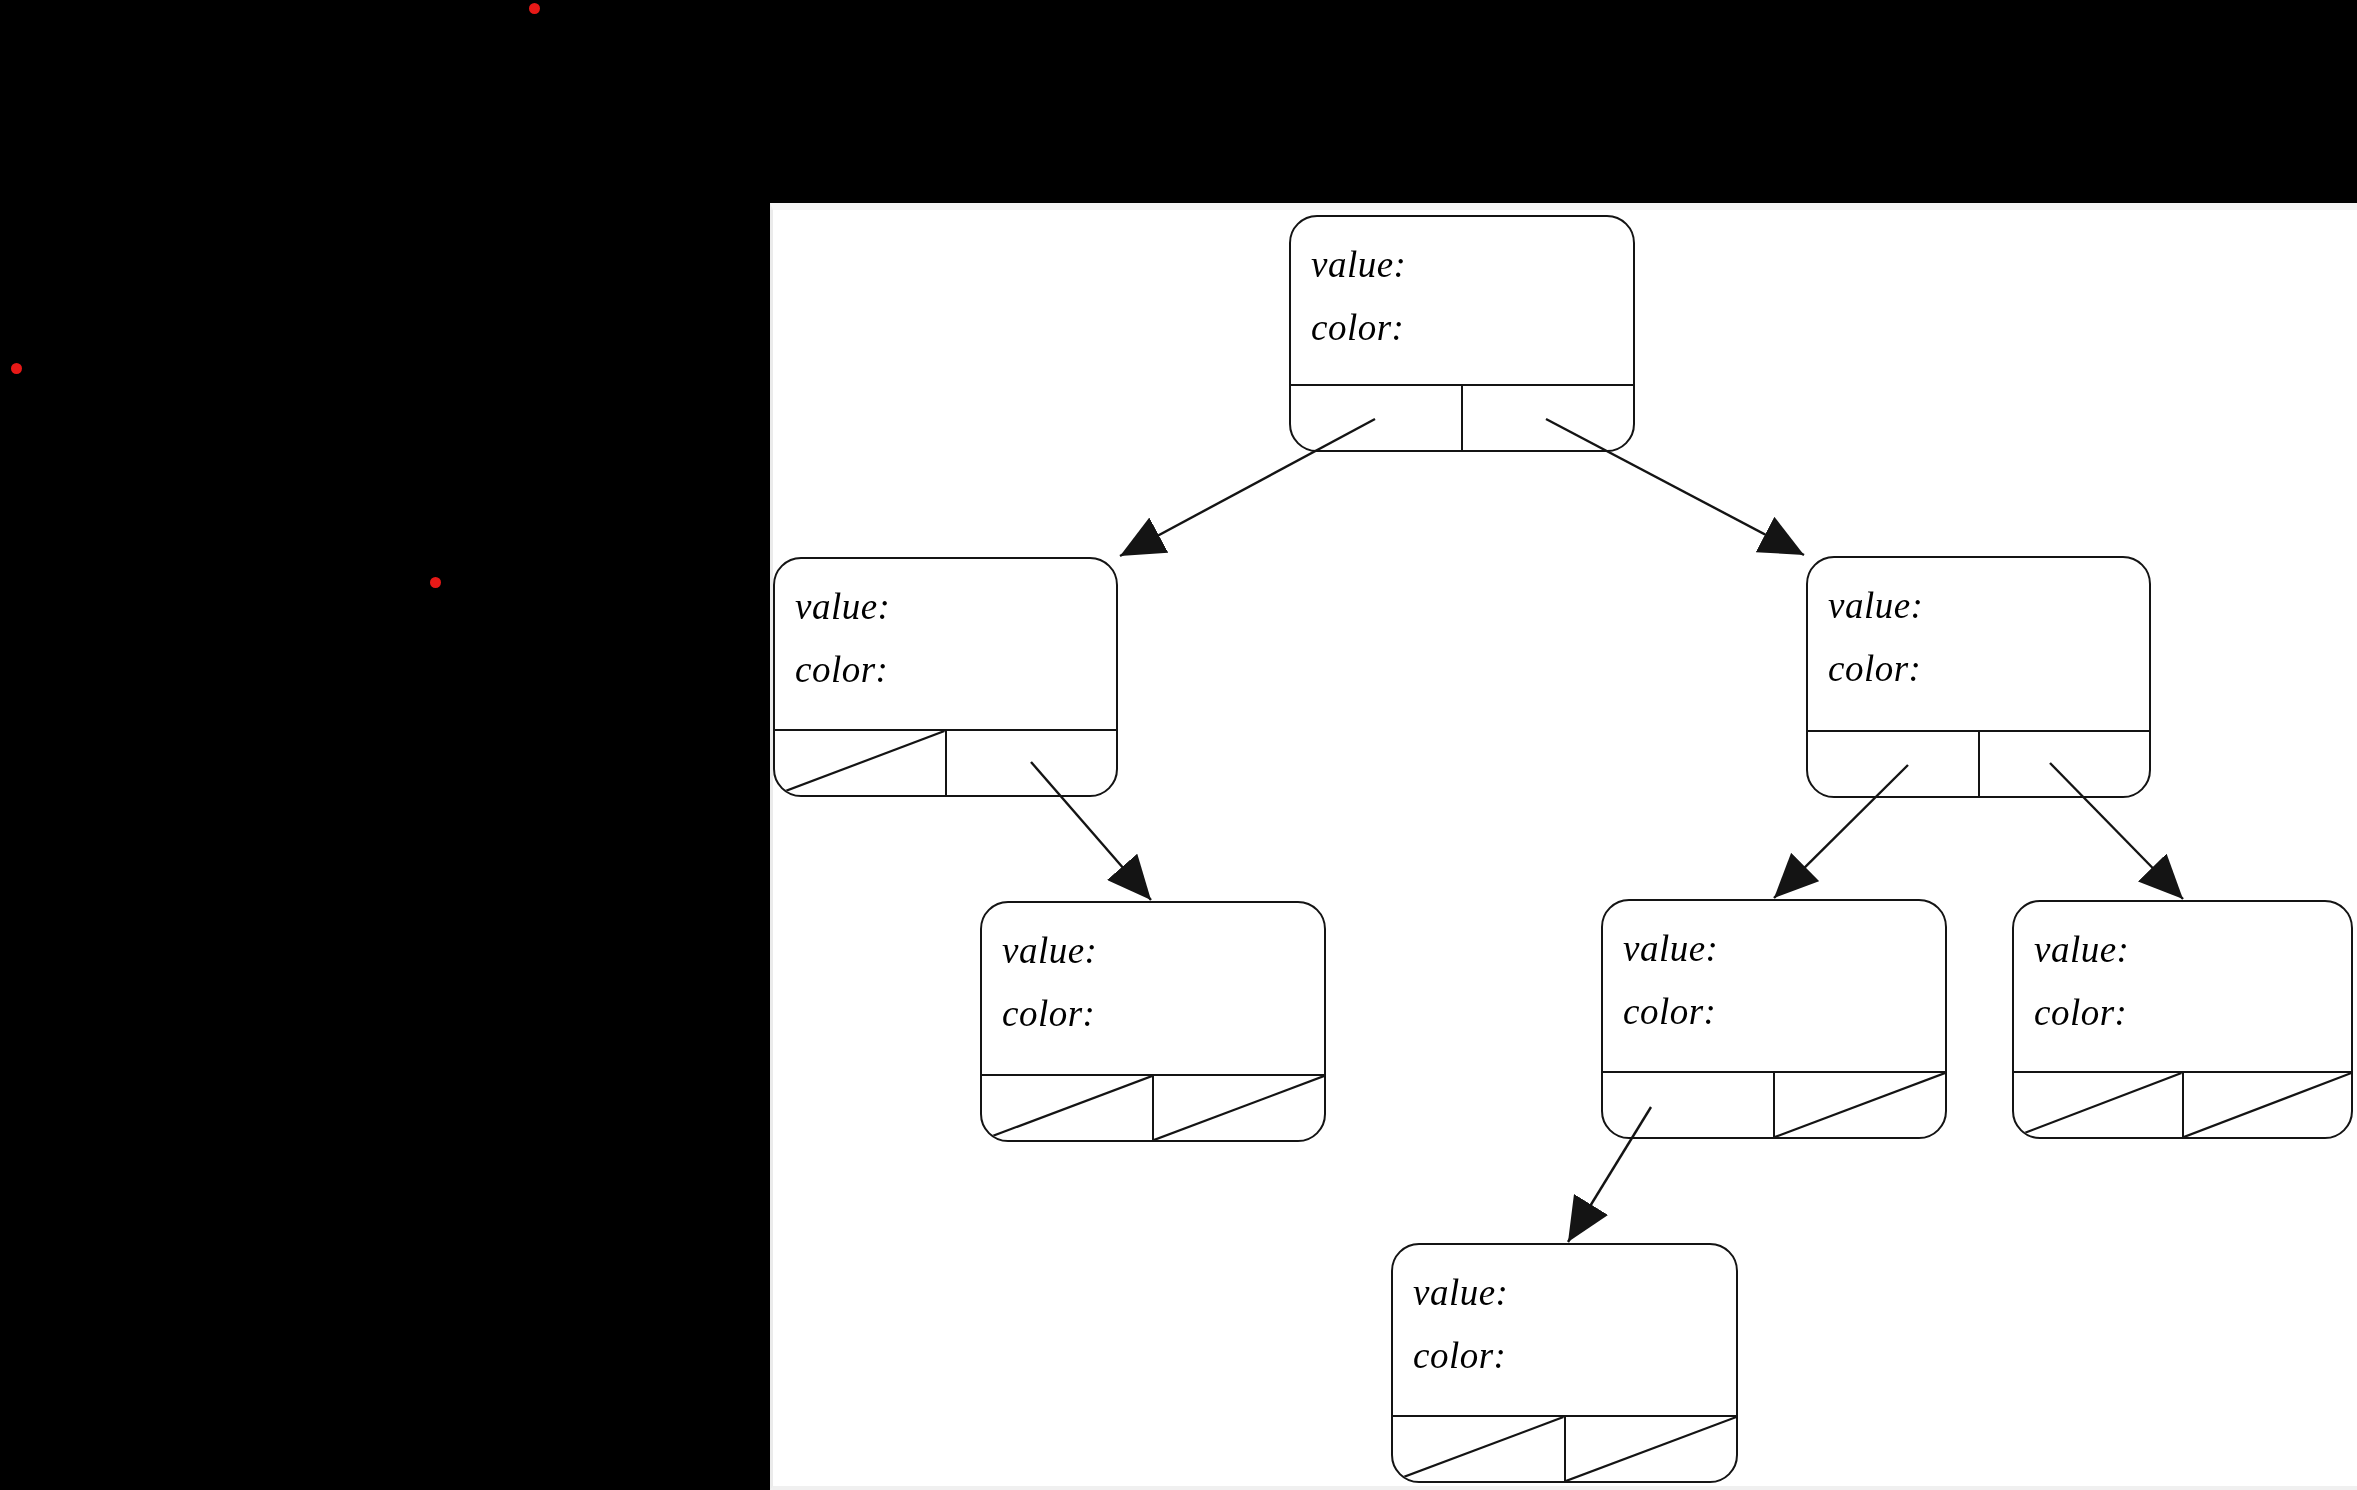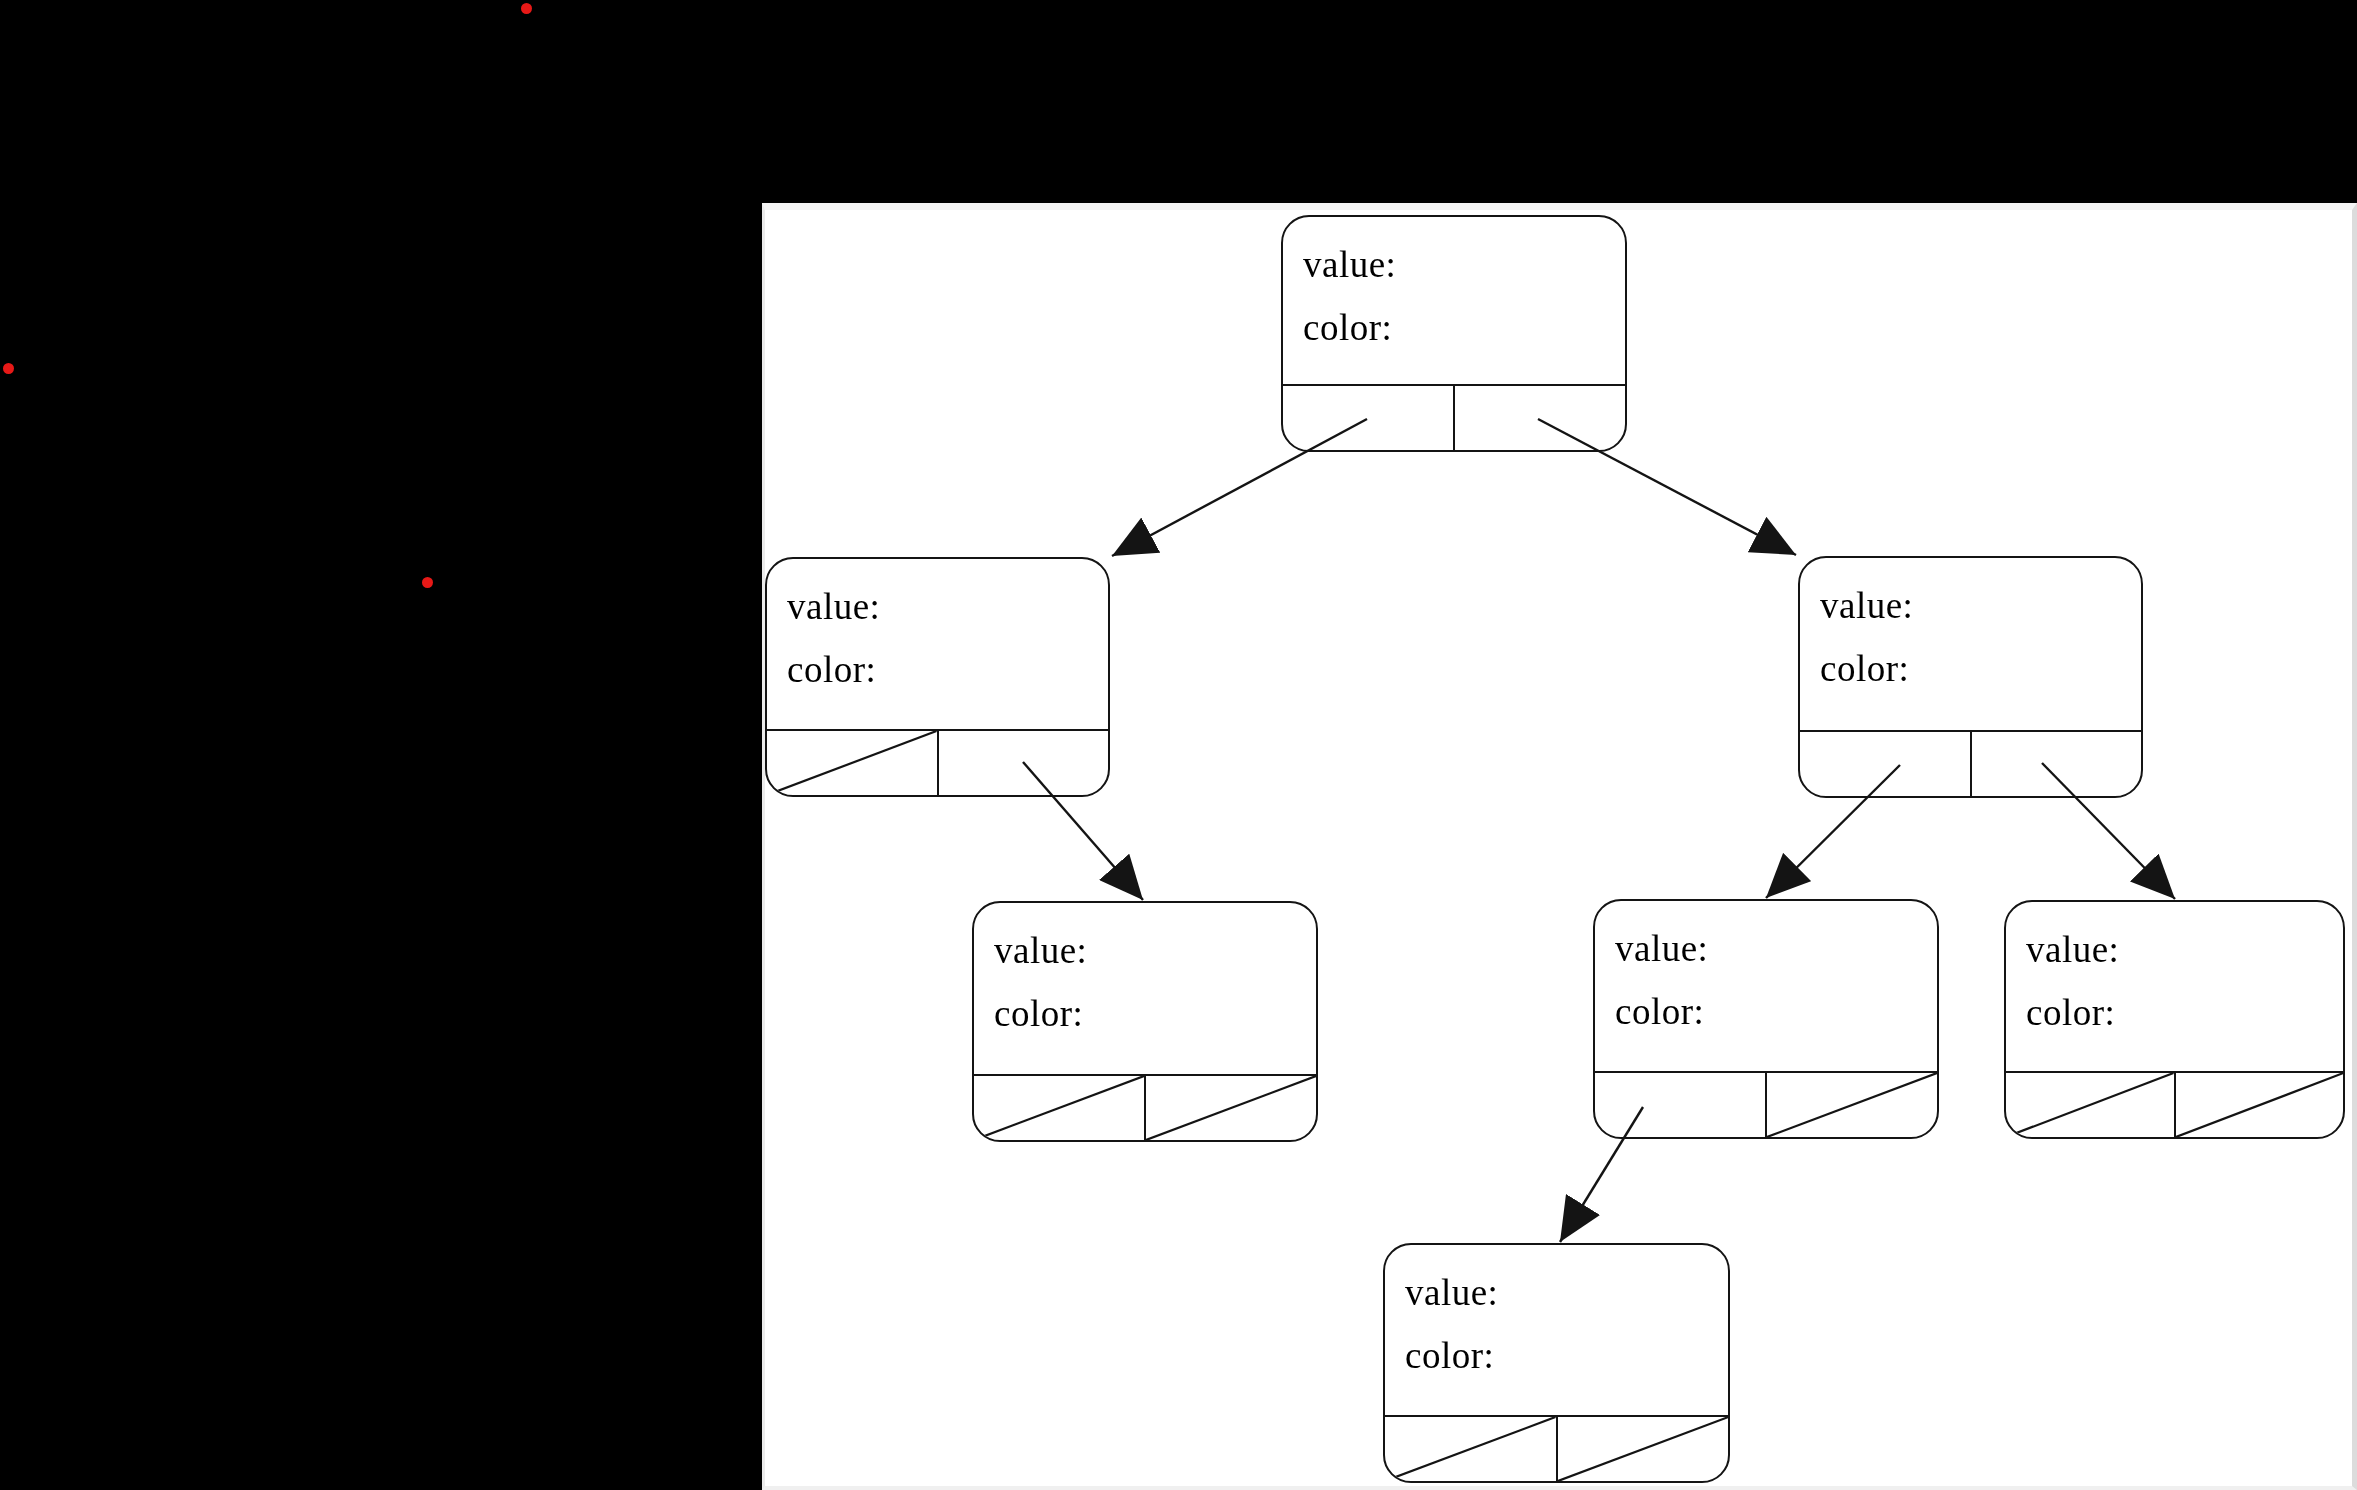--- a/index.html
+++ b/index.html
@@ -6,23 +6,24 @@
     margin: 0;
     padding: 0;
     width: 2357px;
     height: 1490px;
     background: #000000;
     overflow: hidden;
     font-family: "Liberation Serif", "DejaVu Serif", serif;
   }
   #stage {
     position: absolute;
-    left: 0; top: 0;
+    left: 8px; top: 0;
     width: 1885px;
     height: 1490px;
+    font-style: italic;
   }
   .red-dot {
     position: absolute;
     border-radius: 50%;
     z-index: 5;
   }
   #panel {
     position: absolute;
     background: #ffffff;
     border-top: 7px solid #f4f4f4;

